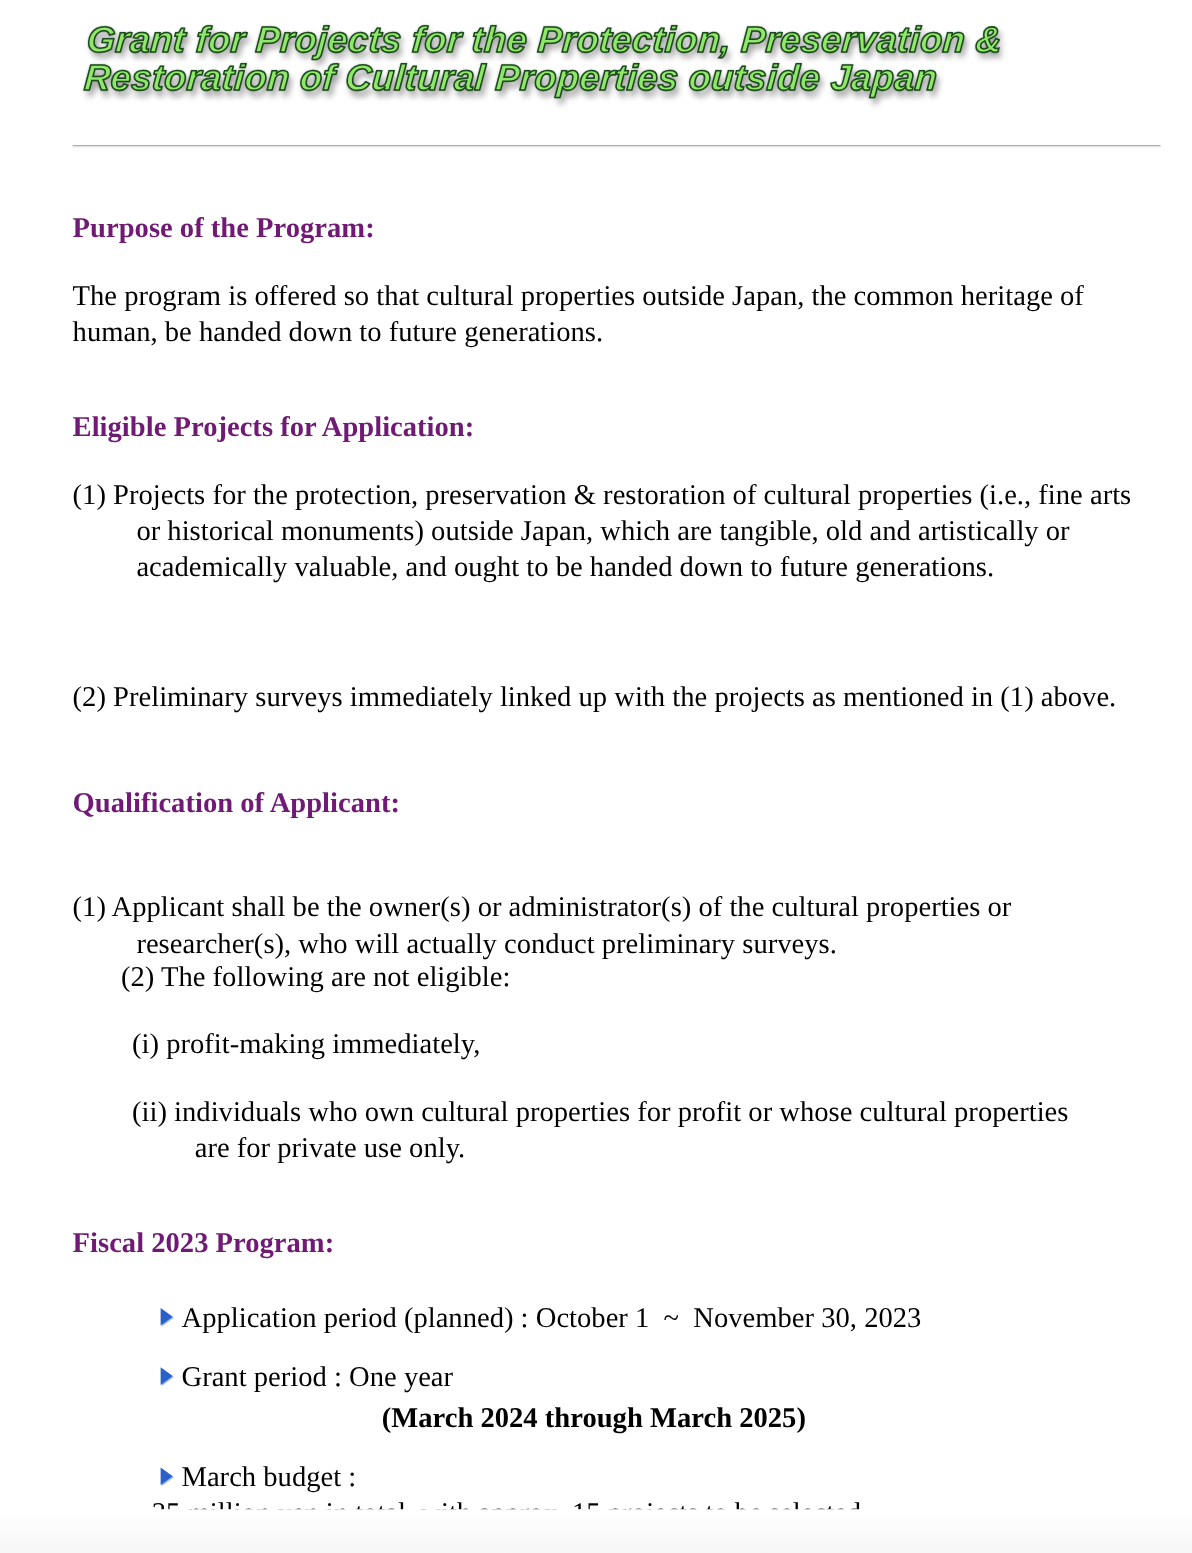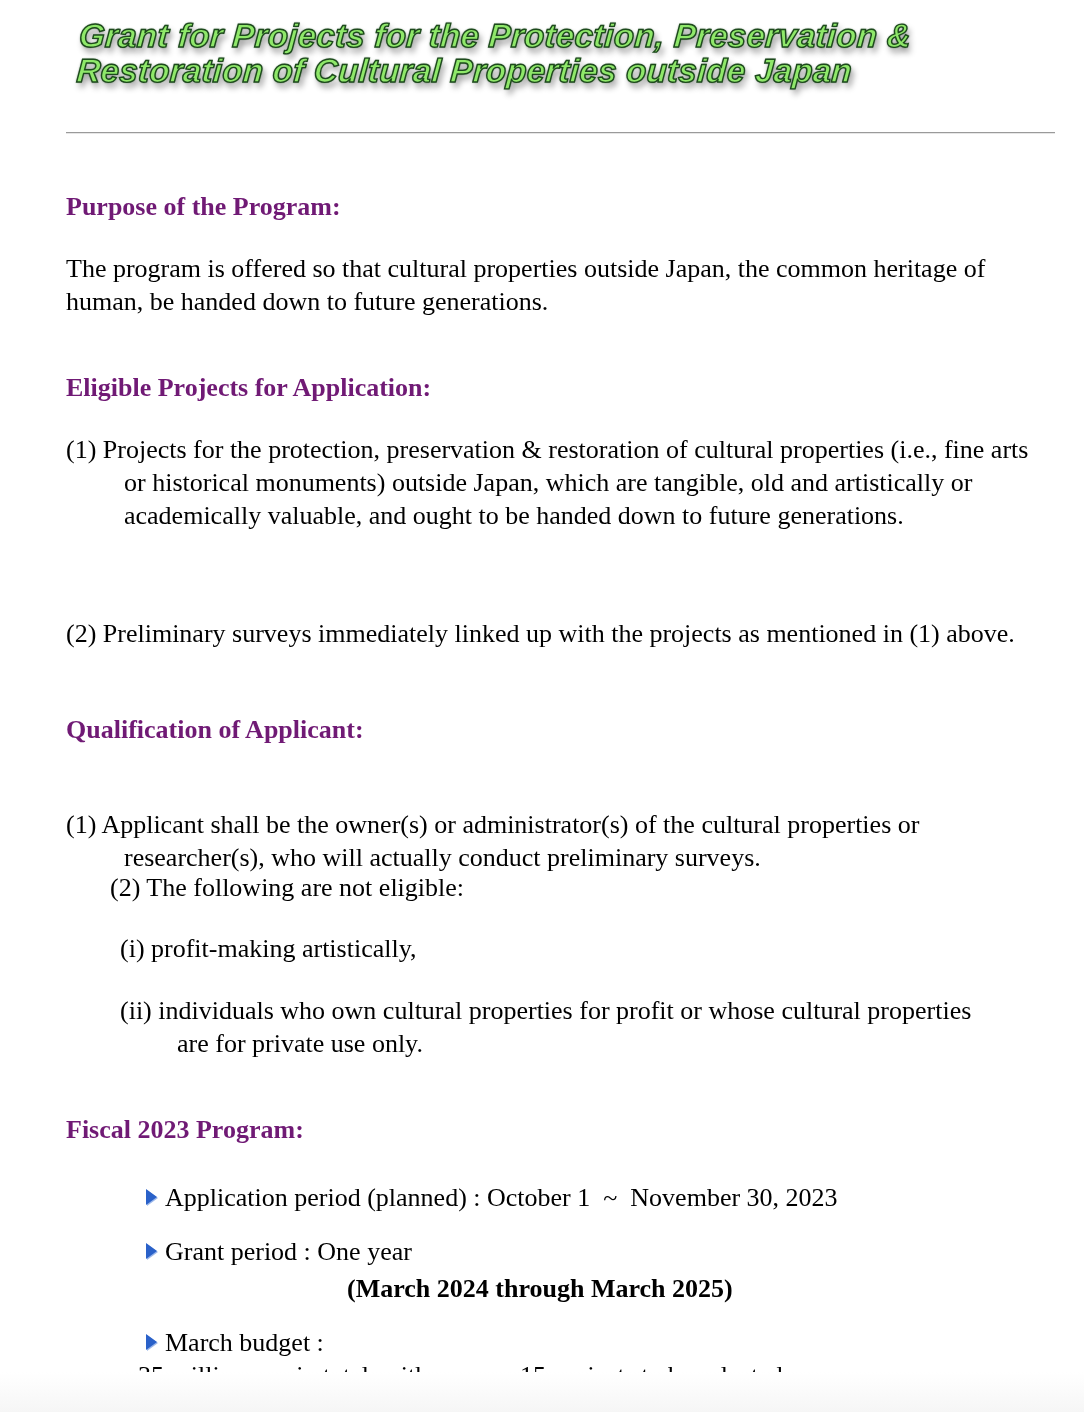--- a/index.html
+++ b/index.html
@@ -64,21 +64,21 @@
   <div class="heading" style="top:190px;">Purpose of the Program:</div>
   <div class="para" style="top:252px; width:990px;">The program is offered so that cultural properties outside Japan, the common heritage of human, be handed down to future generations.</div>
 
   <div class="heading" style="top:371px;">Eligible Projects for Application:</div>
   <div class="para hang" style="top:433px; width:912px;">(1) Projects for the protection, preservation &amp; restoration of cultural properties (i.e., fine arts or historical monuments) outside Japan, which are tangible, old and artistically or academically valuable, and ought to be handed down to future generations.</div>
   <div class="para hang" style="top:617px; width:912px;">(2) Preliminary surveys immediately linked up with the projects as mentioned in (1) above.</div>
 
   <div class="heading" style="top:713px;">Qualification of Applicant:</div>
   <div class="para hang" style="top:776px; width:912px;margin-top:32px;">(1) Applicant shall be the owner(s) or administrator(s) of the cultural properties or researcher(s), who will actually conduct preliminary surveys.</div>
   <div class="para" style="top:871px; width:990px;margin-left:44px;">(2) The following are not eligible:</div>
-  <div class="para sub" style="top:932px; width:880px;">(i) profit-making artistically,</div>
+  <div class="para sub" style="top:932px; width:880px;">(i) profit-making immediately,</div>
   <div class="para sub hang2" style="top:994px; width:820px;">(ii) individuals who own cultural properties for profit or whose cultural properties are for private use only.</div>
 
   <div class="heading" style="top:1113px;text-align:right;">Fiscal 2023 Program:</div>
 
   <div class="bullet-row" style="top:1181px;">
     <span class="arrow"></span><span>Application period (planned) : </span><span style="white-space:pre;">October 1  ~  November 30, 2023</span>
   </div>
 
   <div class="bullet-row" style="top:1235px;">
     <span class="arrow"></span><span>Grant period : </span><span>One year</span>

